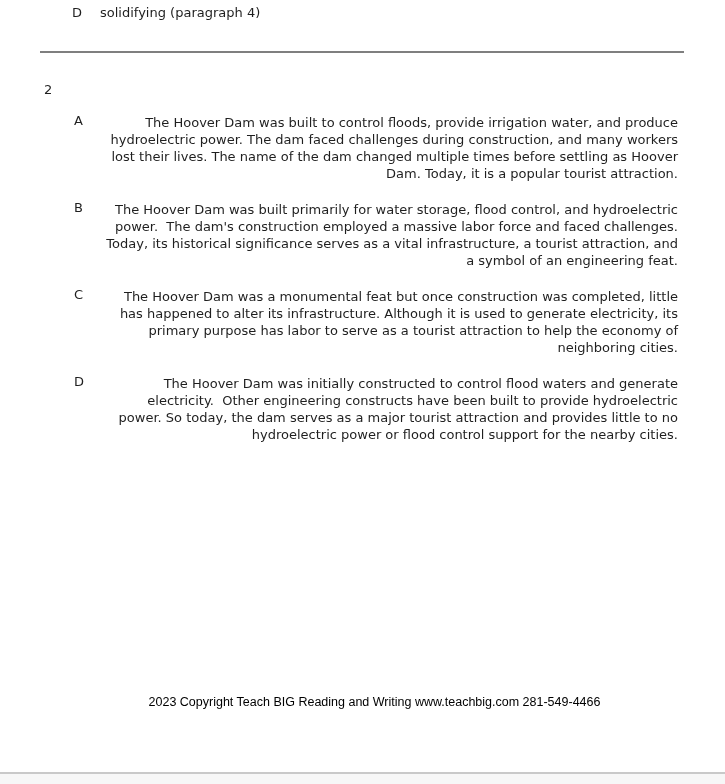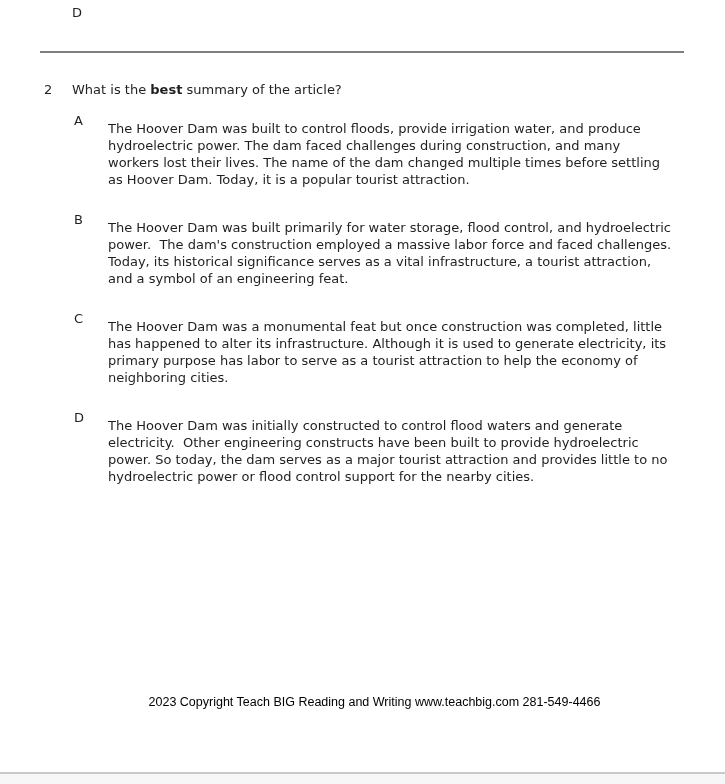--- a/index.html
+++ b/index.html
@@ -64,24 +64,25 @@
     align-items: flex-start;
     margin-bottom: 15px;
     font-size: 13px;
     line-height: 17px;
   }
   .option .opt-letter {
     width: 26px;
     flex: 0 0 26px;
   }
   .option .opt-text {
-    margin: 8px;
+    margin: 2px;
     flex: 1;
     max-width: 580px;
     white-space: pre-wrap;
+    text-align: right;
   }
   .footer {
     position: absolute;
     top: 694px;
     left: 0;
     width: 725px;
     text-align: center;
     font-family: "Liberation Sans", sans-serif;
     font-size: 12.5px;
     line-height: 16px;
@@ -105,27 +106,27 @@
     background: var(--edge-fill-color, #f7f7f7);
   }
 </style>
 </head>
 <body>
 
 <div class="page">
 
   <div class="prev-answer row">
     <span class="opt-letter">D</span>
+    <span class="opt-text">solidifying (paragraph 4)</span>
   </div>
 
   <hr class="divider">
 
   <div class="question-row row">
     <span class="q-num">2</span>
-    <span class="q-text"><span>What is the </span><b>best</b><span> summary of the article?</span></span>
   </div>
 
   <div class="options">
 
     <div class="option">
       <span class="opt-letter">A</span>
       <p class="opt-text">The Hoover Dam was built to control floods, provide irrigation water, and produce hydroelectric power. The dam faced challenges during construction, and many workers lost their lives. The name of the dam changed multiple times before settling as Hoover Dam. Today, it is a popular tourist attraction.</p>
     </div>
 
     <div class="option">

